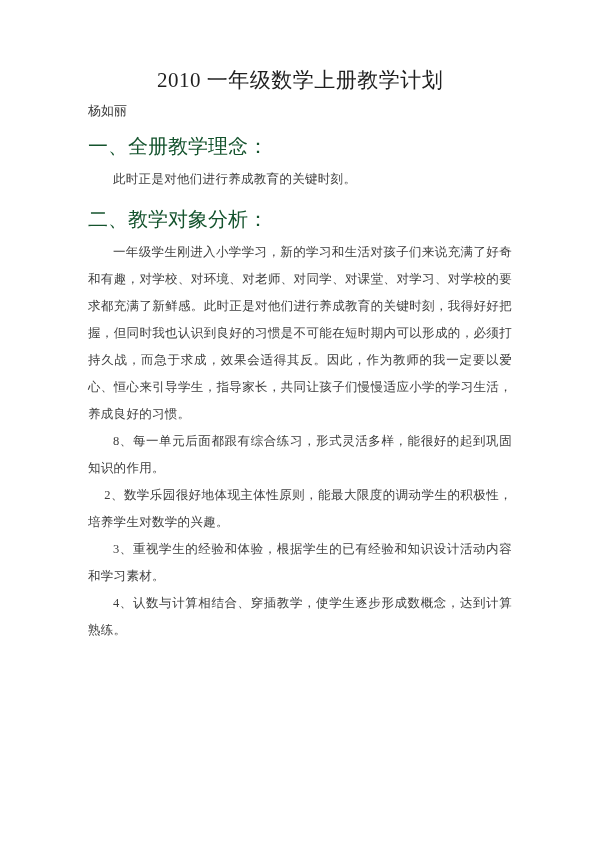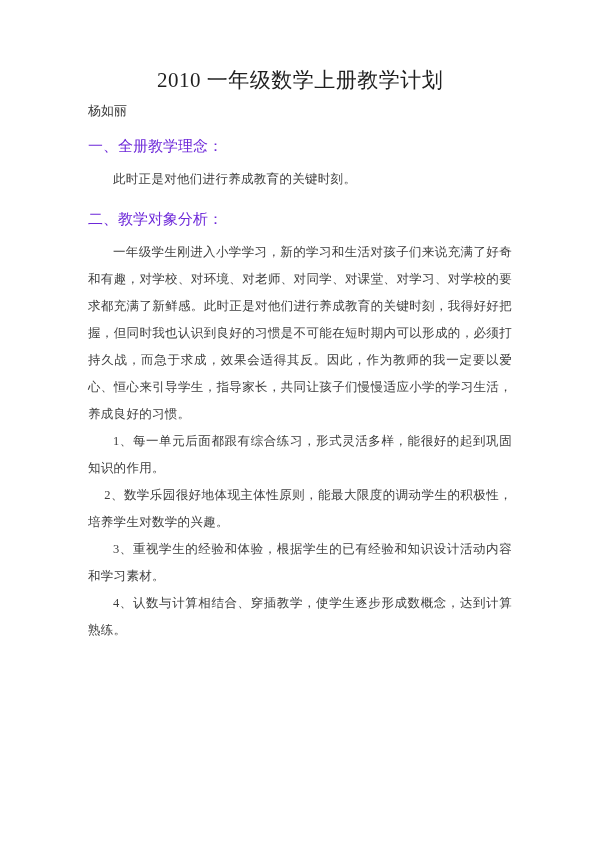--- a/index.html
+++ b/index.html
@@ -31,25 +31,25 @@
     letter-spacing: 0.5px;
   }
   .author {
     font-size: 13px;
     line-height: 18px;
     text-align: left;
     margin: 0 0 16px 0;
     color: #3a3a3a;
   }
   .heading {
-    font-size: 15px;
+    font-size: 20px;
     line-height: 21px;
     font-weight: normal;
     margin: 16px 0 9px 0;
-    color: #6d28d9;
+    color: #14532d;
   }
   .para {
     font-size: 12.5px;
     line-height: 27px;
     margin: 0;
     text-align: justify;
     color: #3d3d3d;
     letter-spacing: 0.3px;
   }
   .indent-2  { text-indent: 2em; }
@@ -68,20 +68,20 @@
     <h2 class="heading">一、全册教学理念：</h2>
     <p class="para indent-2">此时正是对他们进行养成教育的关键时刻。</p>
   </section>
 
   <section>
     <h2 class="heading">二、教学对象分析：</h2>
     <p class="para indent-2">一年级学生刚进入小学学习，新的学习和生活对孩子们来说充满了好奇和有趣，对学校、对环境、对老师、对同学、对课堂、对学习、对学校的要求都充满了新鲜感。此时正是对他们进行养成教育的关键时刻，我得好好把握，但同时我也认识到良好的习惯是不可能在短时期内可以形成的，必须打持久战，而急于求成，效果会适得其反。因此，作为教师的我一定要以爱心、恒心来引导学生，指导家长，共同让孩子们慢慢适应小学的学习生活，养成良好的习惯。</p>
   </section>
 
   <section>
-    <p class="para indent-2">1、每一单元后面都跟有综合练习，形式灵活多样，能很好的起到巩固知识的作用。</p>
+    <p class="para indent-2">8、每一单元后面都跟有综合练习，形式灵活多样，能很好的起到巩固知识的作用。</p>
     <p class="para indent-15">2、数学乐园很好地体现主体性原则，能最大限度的调动学生的积极性，培养学生对数学的兴趣。</p>
     <p class="para indent-2">3、重视学生的经验和体验，根据学生的已有经验和知识设计活动内容和学习素材。</p>
     <p class="para indent-2">4、认数与计算相结合、穿插教学，使学生逐步形成数概念，达到计算熟练。</p>
 
   </section>
 
 </div>
 
 </body></html>

